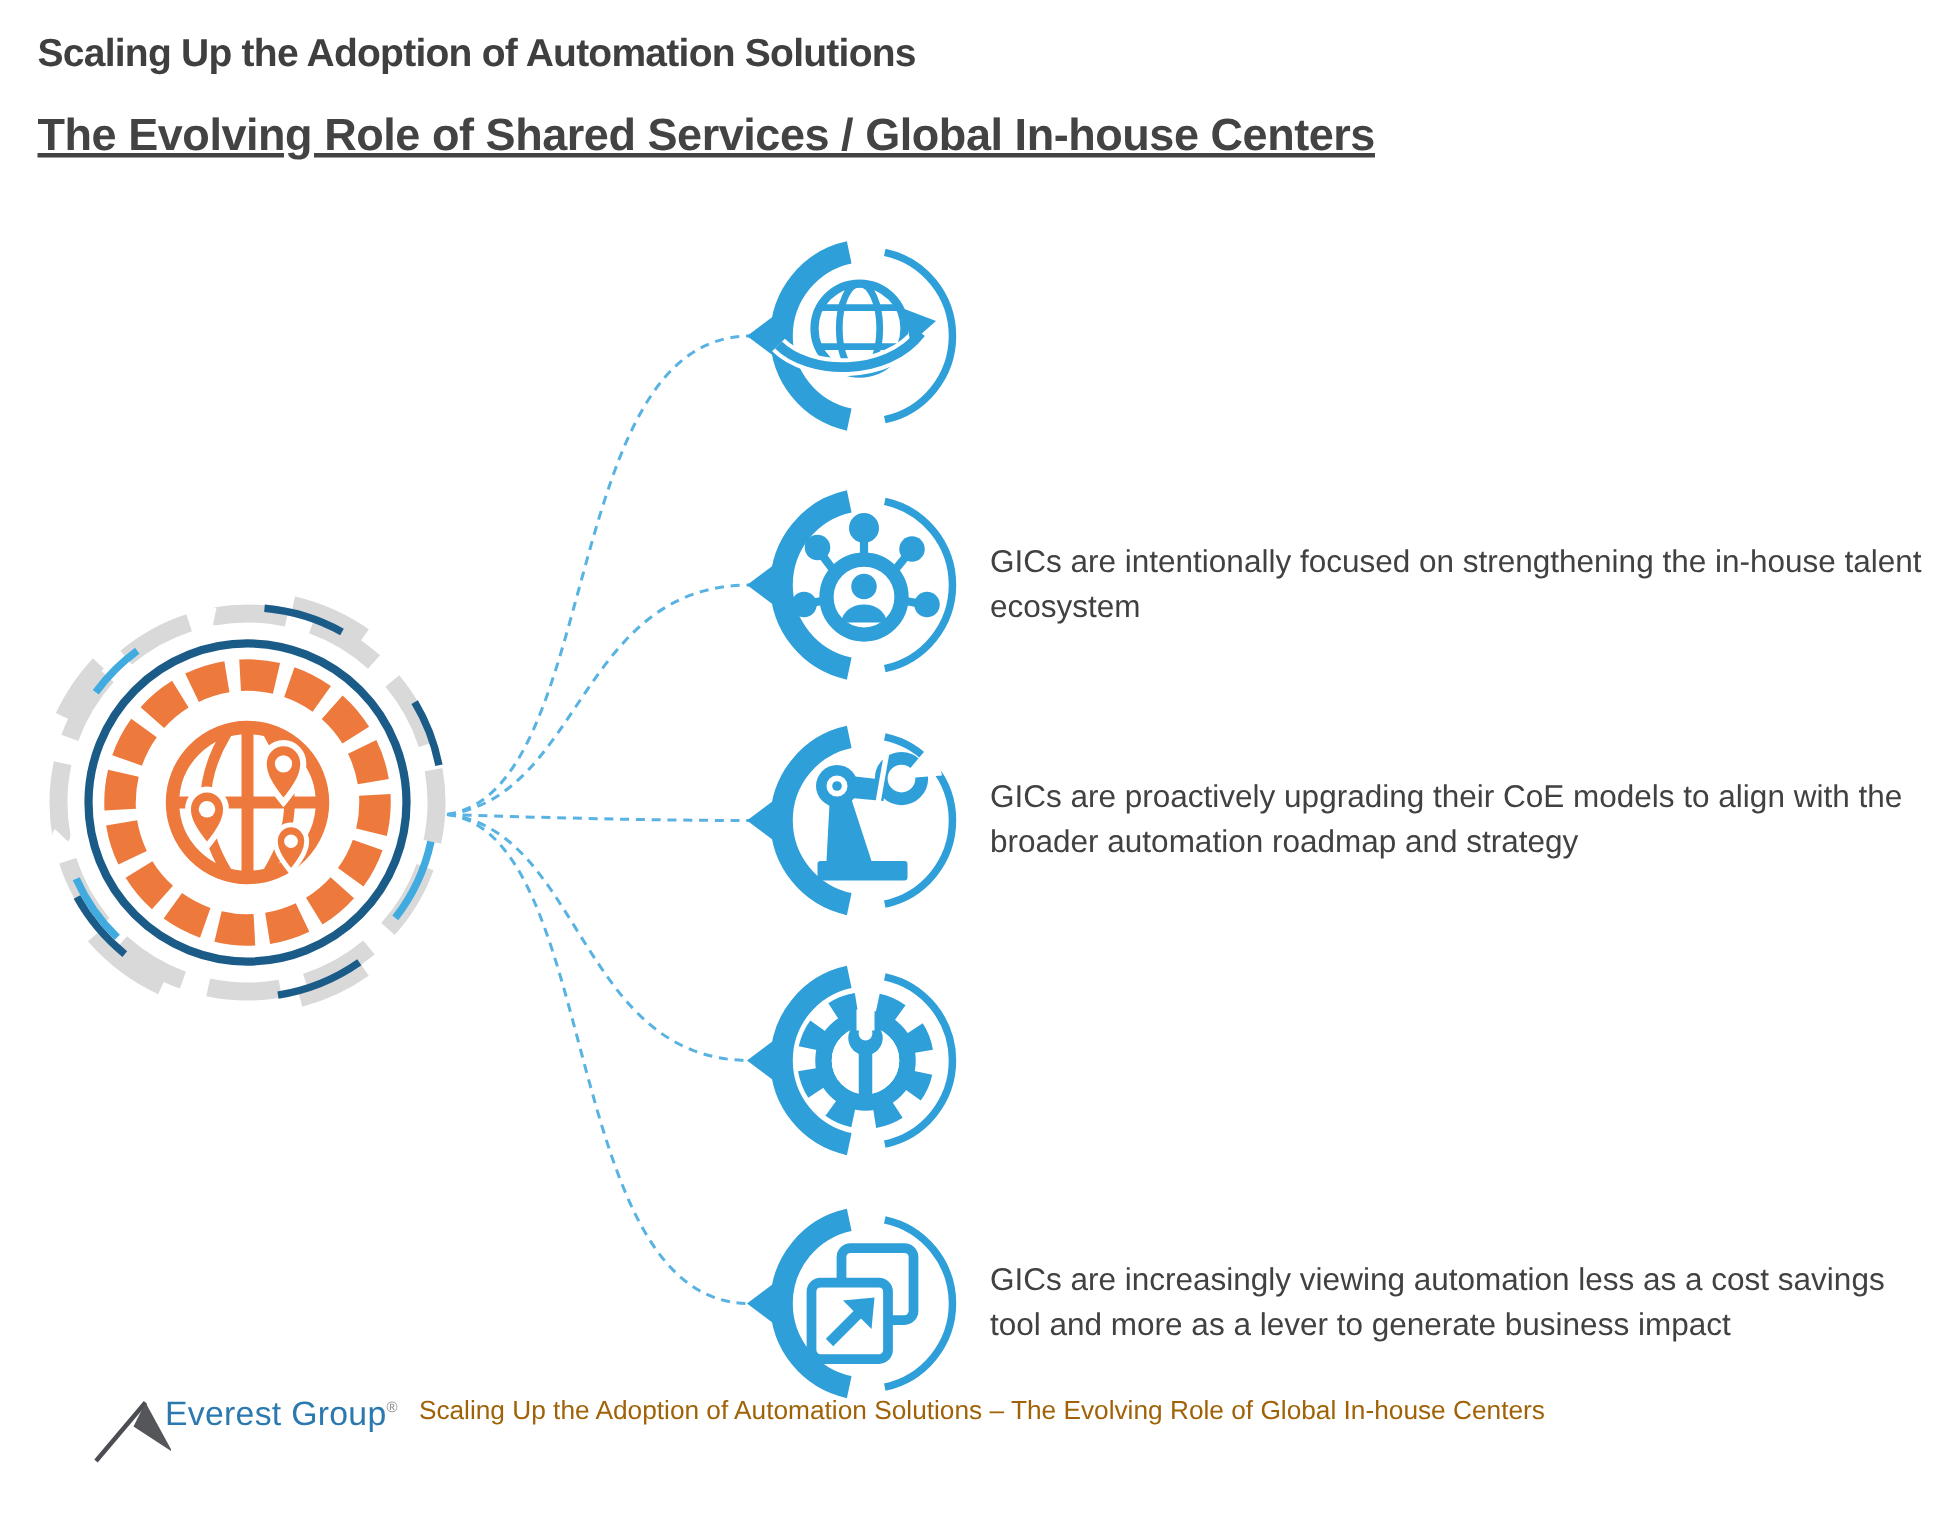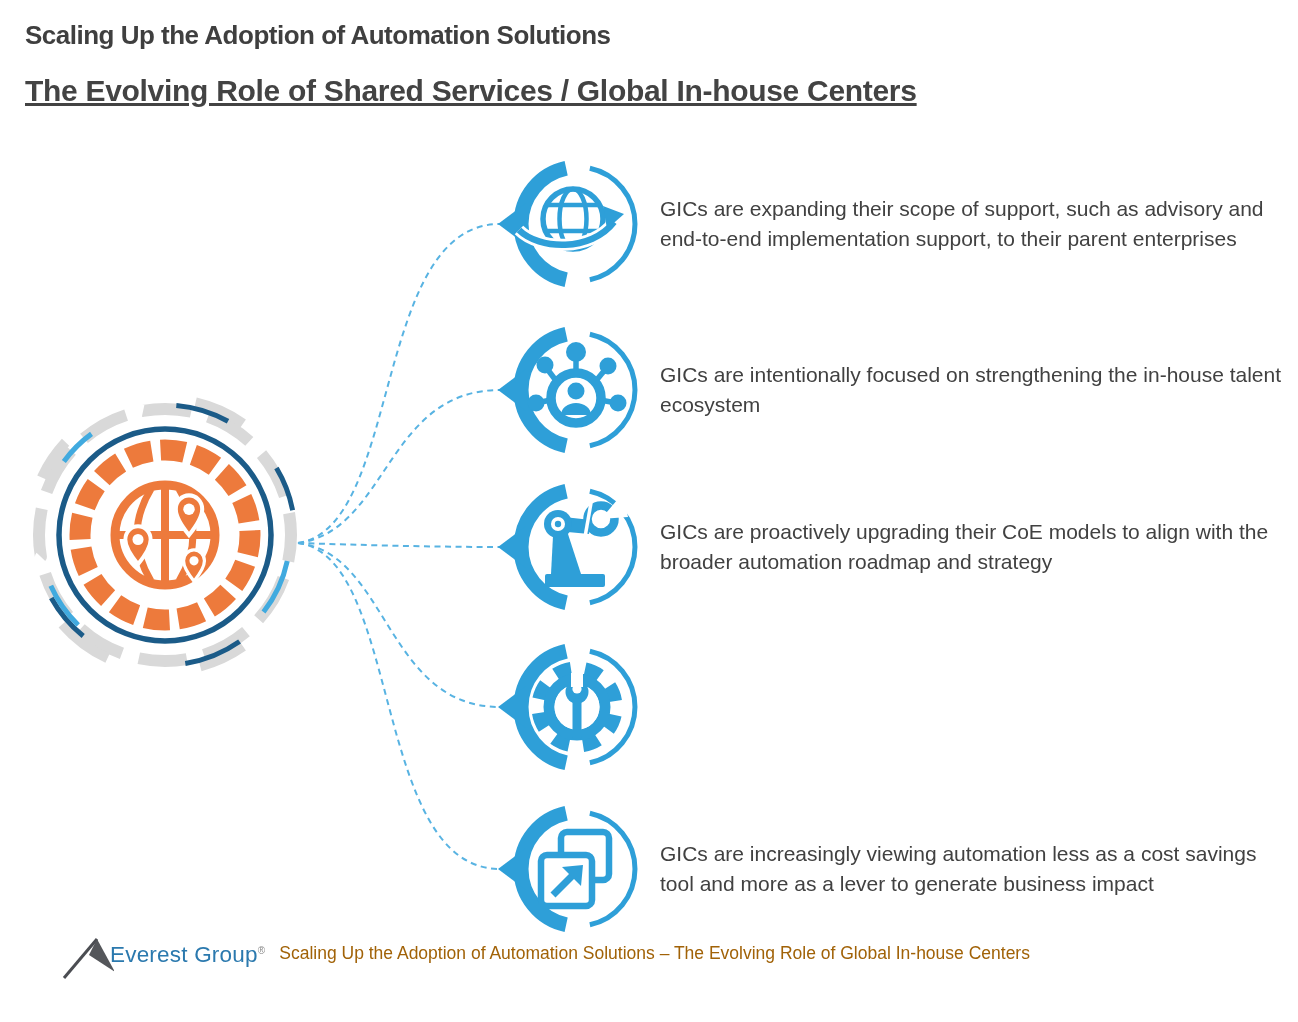--- a/index.html
+++ b/index.html
@@ -13,21 +13,21 @@
   .connectors { position:absolute; left:0; top:0; width:1298px; height:1022px; pointer-events:none; }
 
   .badge { position:absolute; left:495px; width:160px; height:140px; }
   .badge.b1 { top:154px; } .badge.b2 { top:320px; } .badge.b3 { top:477px; }
   .badge.b4 { top:637px; } .badge.b5 { top:799px; }
 
   .item-text { position:absolute; left:660px; width:628px; transform:translateY(-50%);
                font-size:21px; line-height:1.42; color:#414141; }
   .t1 { top:224px; } .t2 { top:390px; } .t3 { top:547px; } .t4 { top:707px; } .t5 { top:869px; }
 
-  .footer { position:absolute; left:62px; top:930px; height:56px; display:flex; align-items:center; }
+  .footer { position:absolute; left:62px; top:930px; height:56px; display:flex; align-items:flex-start; }
   .logo-mark { width:52px; height:46px; margin-bottom:2px; }
   .logo-text { font-size:22.5px; color:#2b79ae; margin-left:-4px; margin-bottom:6px; letter-spacing:0.2px; }
   .logo-reg { font-size:10px; color:#8a8a8a; vertical-align:super; }
   .footer-caption { font-size:17.5px; color:#a16207; margin-left:14px; margin-bottom:9px; }
 </style>
 </head>
 <body>
 
 <div class="canvas">
 
@@ -159,21 +159,20 @@
       <polygon points="3,70 31,49 31,91" fill="#2E9FD8"></polygon>
     </g>
     <g>
       <rect x="66" y="33" width="48" height="48" rx="6" fill="none" stroke="#2E9FD8" stroke-width="6.5"></rect>
       <rect x="46" y="56" width="51" height="51" rx="6" fill="#ffffff" stroke="#2E9FD8" stroke-width="6.5"></rect>
       <line x1="58" y1="96" x2="78" y2="76" stroke="#2E9FD8" stroke-width="7"></line>
       <polygon points="67,68 88,66 86,87" fill="#2E9FD8"></polygon>
     </g>
   </svg>
 
-  <div class="item-text t1">GICs are expanding their scope of support, such as advisory and end-to-end implementation support, to their parent enterprises</div>
   <div class="item-text t3">GICs are proactively upgrading their CoE models to align with the broader automation roadmap and strategy</div>
   <div class="item-text t2">GICs are intentionally focused on strengthening the in-house talent ecosystem</div>
   <div class="item-text t5">GICs are increasingly viewing automation less as a cost savings tool and more as a lever to generate business impact</div>
 
   <div class="footer">
     <svg class="logo-mark" viewBox="0 0 52 46">
       <line x1="2" y1="44" x2="35" y2="5" stroke="#4B4D52" stroke-width="3"></line>
       <polygon points="35,5 53,38 27,21" fill="#54565A"></polygon>
     </svg>
     <div class="logo-text"><span>Everest Group</span><span class="logo-reg">®</span></div>

